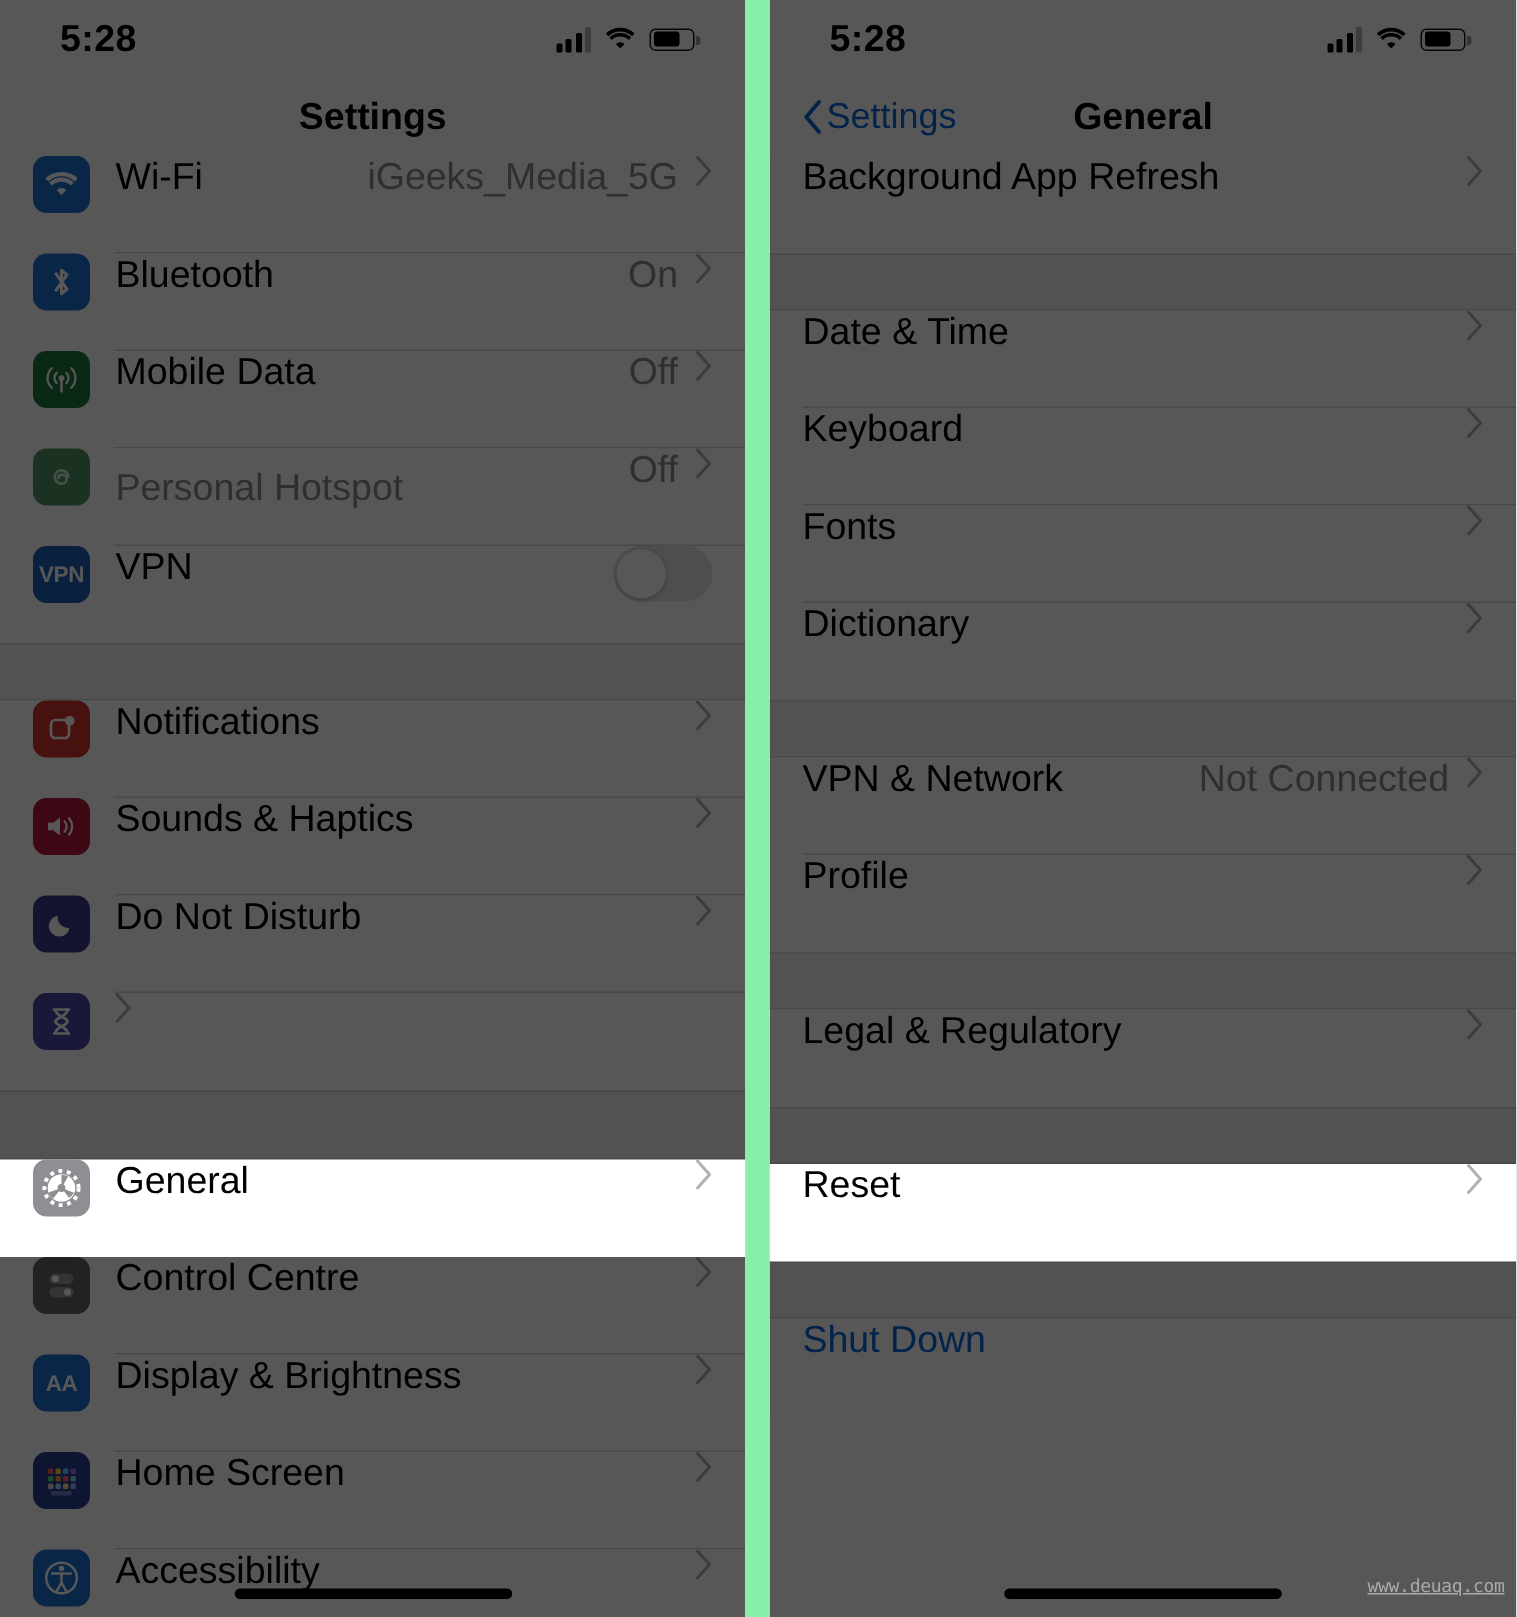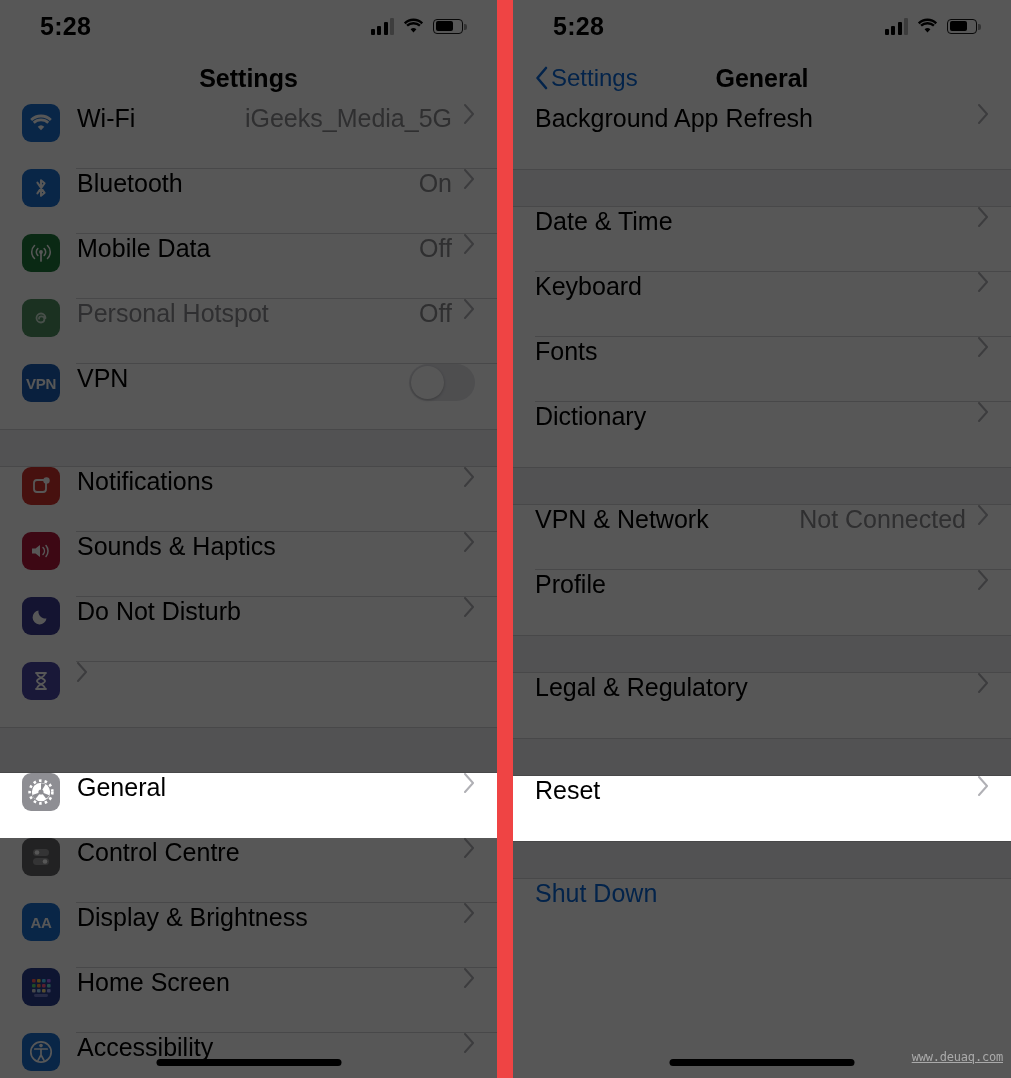--- a/index.html
+++ b/index.html
@@ -2,21 +2,21 @@
 <html><head>
 <meta charset="utf-8">
 <style>
   * { margin:0; padding:0; box-sizing:border-box; }
   html,body {
     width:1011px; height:1078px;
     background:#fff;
     font-family:"Liberation Sans", sans-serif;
     overflow:hidden;
   }
-  .stage { position:relative; width:942px; height:1078px; background:#ef4444; }
+  .stage { position:relative; width:942px; height:1078px; background:#86efac; }
 
   
   .panel { position:absolute; top:0; height:1078px; background:#ffffff; overflow:hidden; }
   #panel-left  { left:0;   width:497px; }
   #panel-right { left:513px; width:498px; }
 
   .screen { position:absolute; inset:0; background:#ffffff; }
 
   
   .dim { position:absolute; inset:0; background:rgba(0,0,0,0.66); pointer-events:none; z-index:40; }
@@ -60,21 +60,21 @@
   }
   .row .sep {
     position:absolute; left:76px; right:0; bottom:0; height:1px; background:#d4d4d6;
   }
   .row.plain .sep { left:22px; }
   .ico {
     width:38px; height:38px; border-radius:9px; flex:0 0 38px;
     display:flex; align-items:center; justify-content:center; margin-right:17px;
   }
   .label { font-size:25px; color:#000; flex:1 1 auto; white-space:nowrap; }
-  .label.dimmed-text { color:#8b8b8f; }
+  .label.dimmed-text { color:#8b8b8f;margin-top:12px; }
   .label.blue { color:#0a68d8; }
   .value { font-size:25px; color:#8a8a8e; margin-right:12px; white-space:nowrap; }
   .chev-r { width:11px; height:20px; flex:0 0 11px; }
   .chev-r svg { display:block; }
 
   .gap { height:38px; background:#efeff4; position:relative; }
   .gap::before { content:""; position:absolute; left:0; right:0; top:0; height:1px; background:#d4d4d6; }
   .gap::after  { content:""; position:absolute; left:0; right:0; bottom:0; height:1px; background:#d4d4d6; }
   .gap.tall { height:46px; }
 

